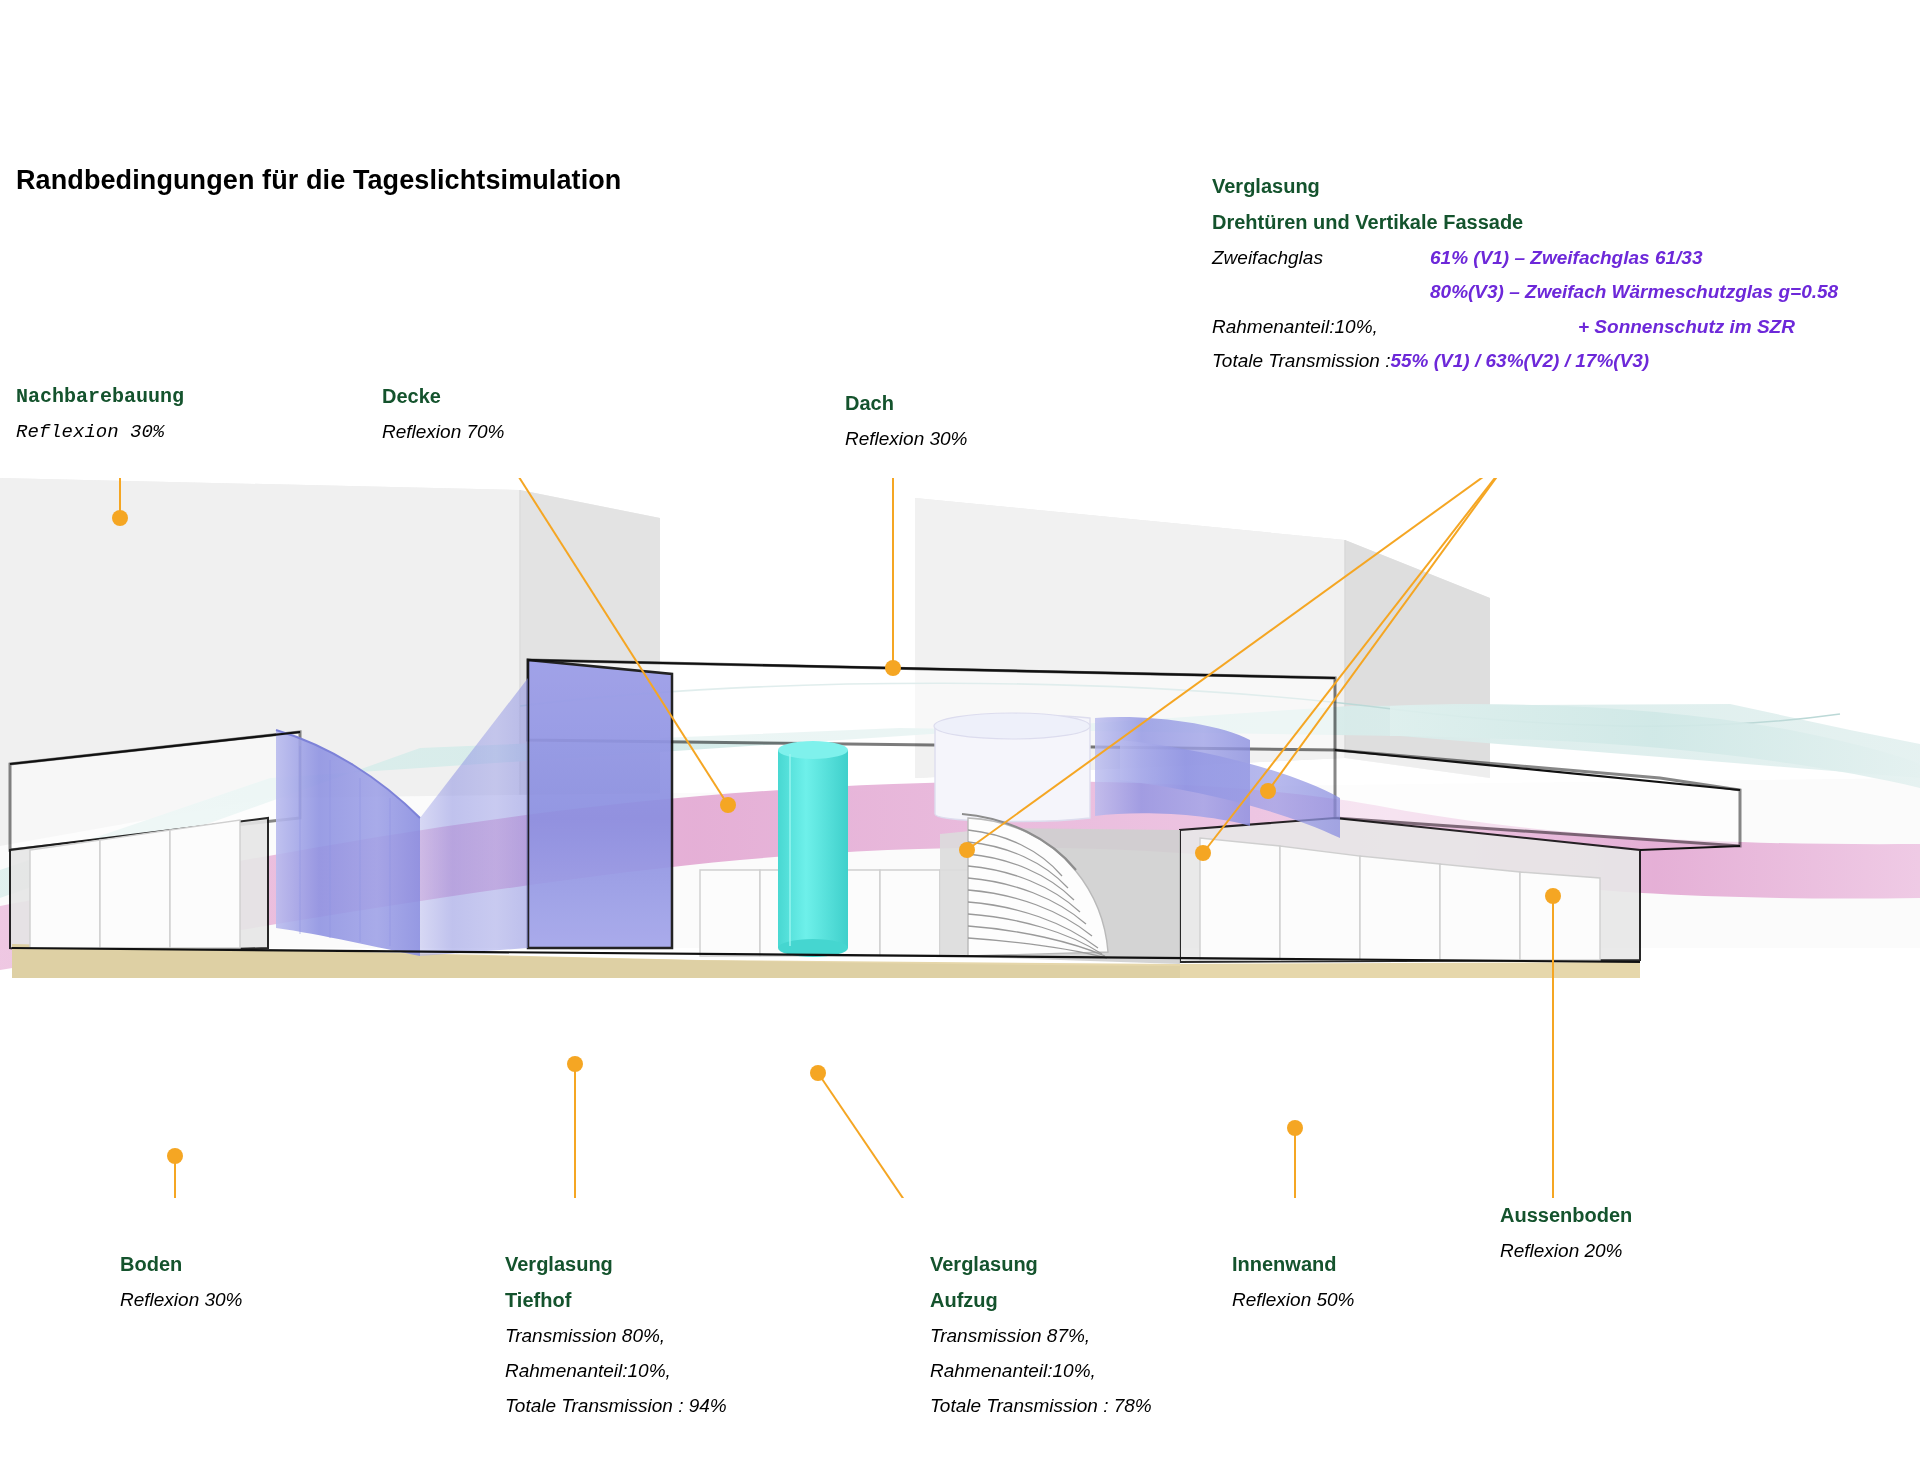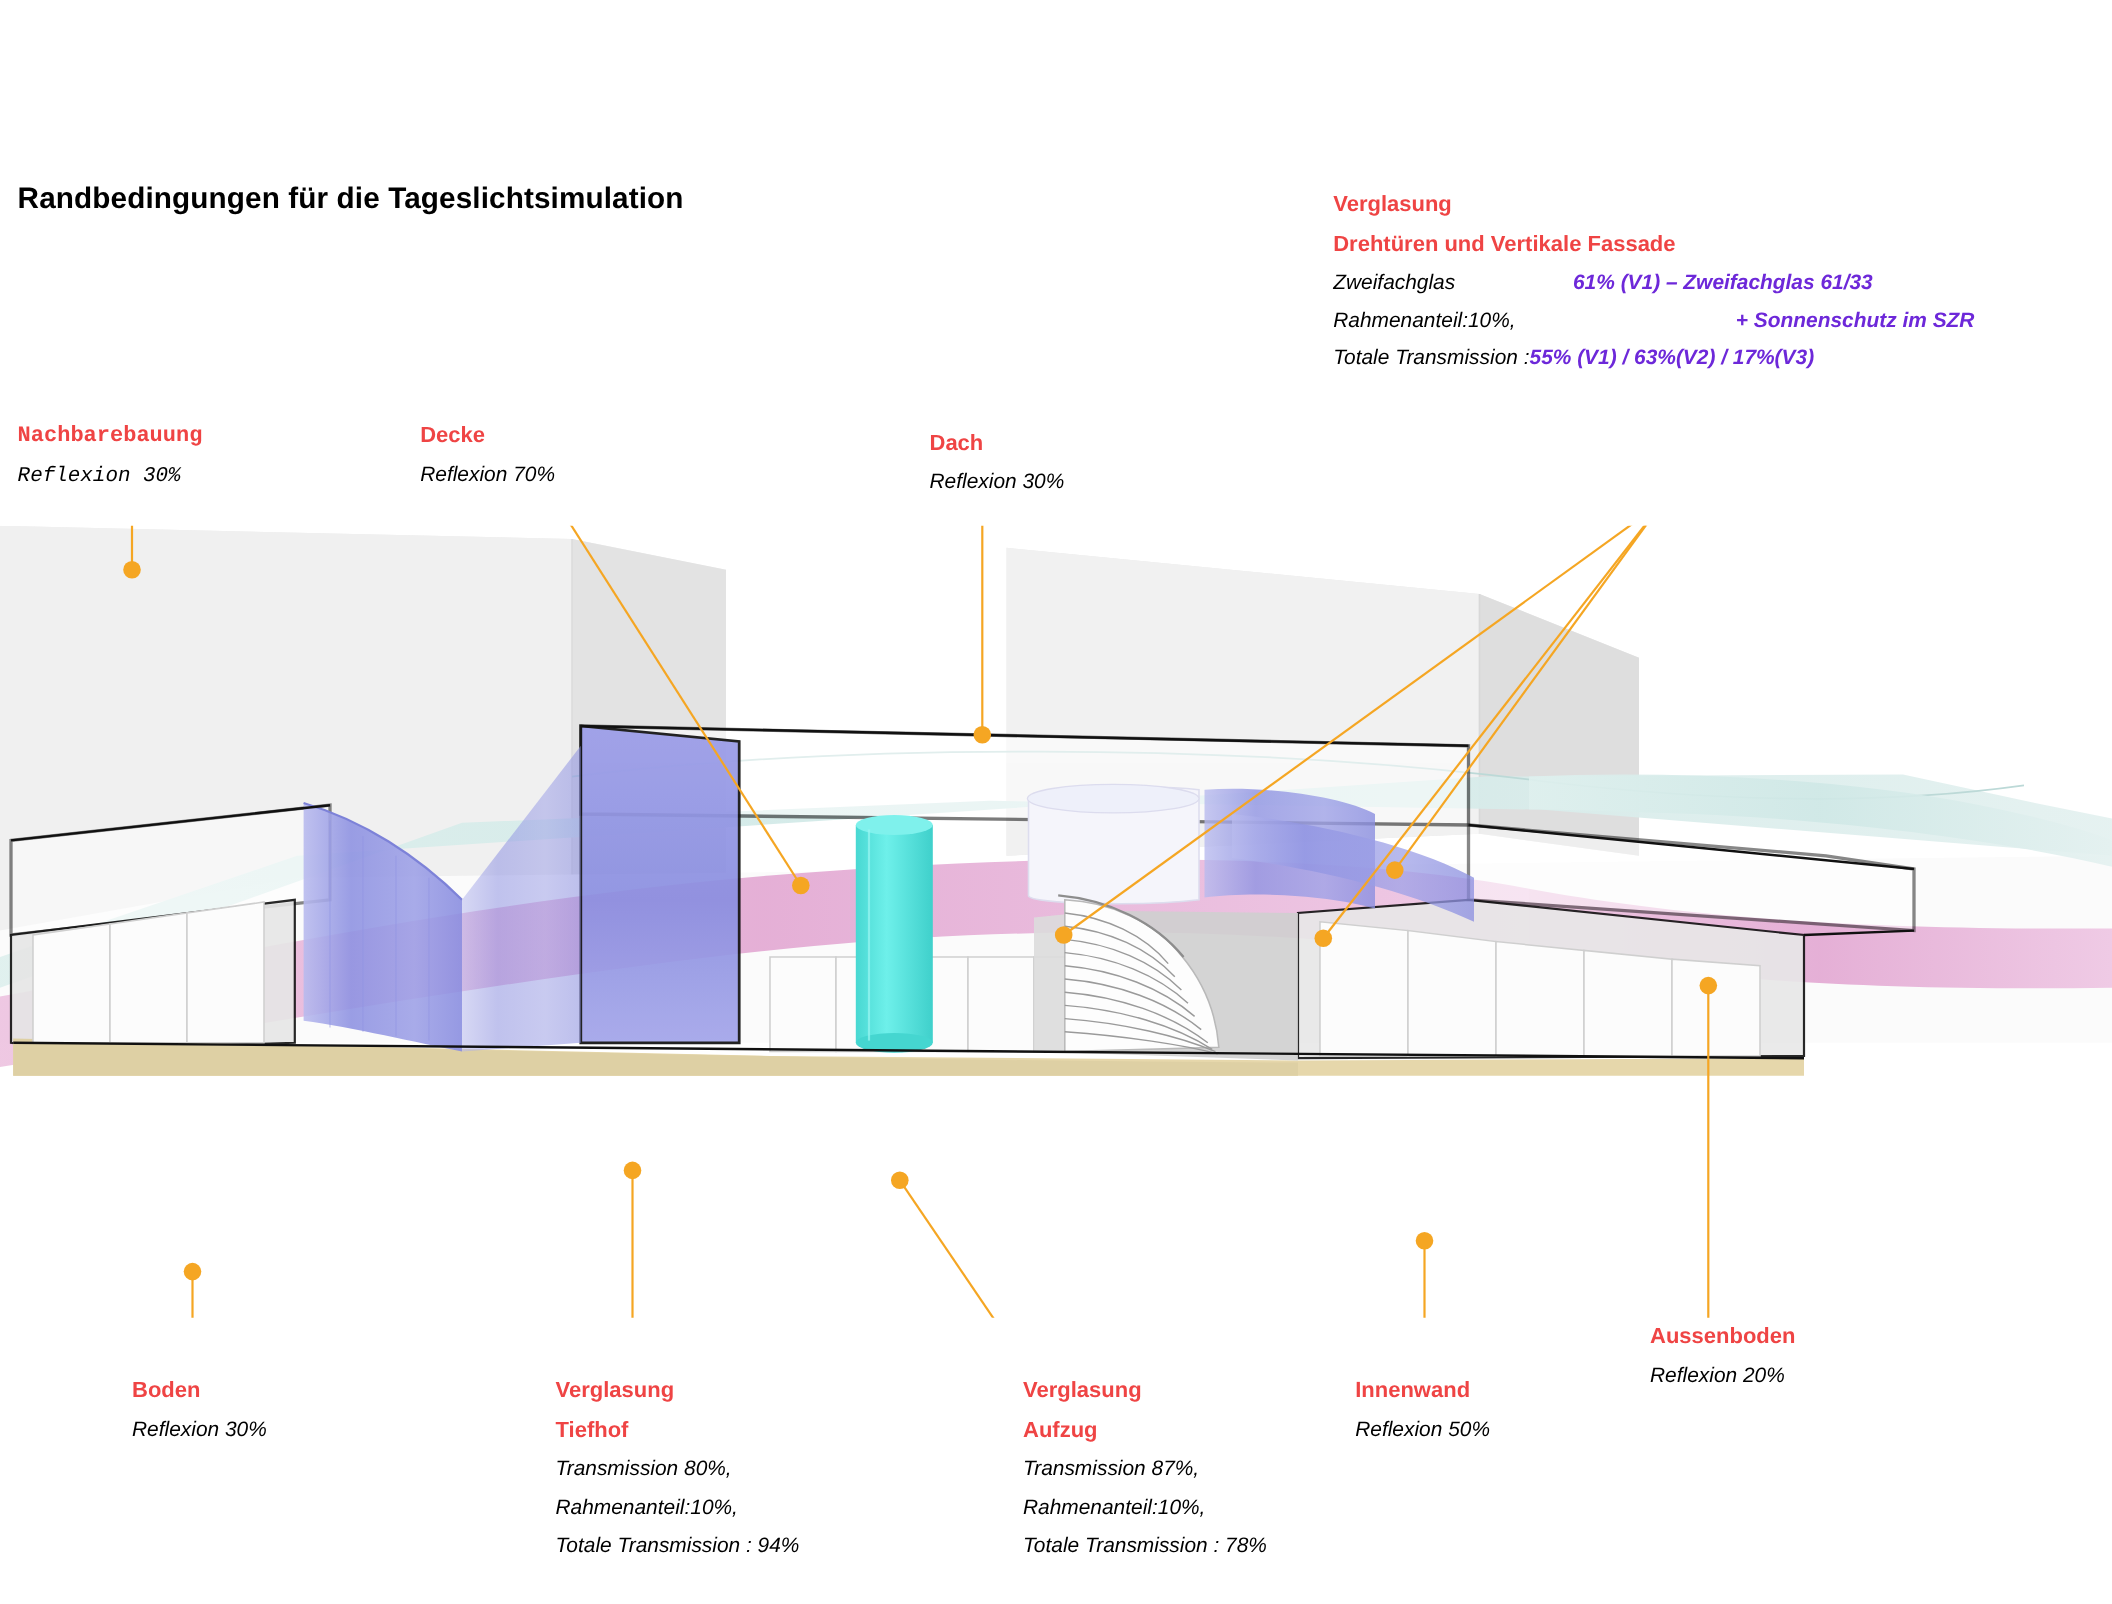--- a/index.html
+++ b/index.html
@@ -26,21 +26,21 @@
     top: 165px;
     font-size: 27px;
     font-weight: bold;
     color: #000;
     letter-spacing: 0.1px;
   }
 
   .lbl-head {
     font-size: 20px;
     font-weight: bold;
-    color: #ef4444;
+    color: #14532d;
     white-space: nowrap;
   }
   .lbl-it {
     font-size: 19px;
     font-style: italic;
     color: #000;
     white-space: nowrap;
   }
   .lbl-it-blue {
     font-size: 19px;
@@ -339,20 +339,21 @@
   </div>
 
   <div class="blk" id="blk-vergl-main">
     <div class="line lbl-head">Verglasung</div>
     <div class="line lbl-head">Drehtüren und Vertikale Fassade</div>
 
     <div class="vg-row">
       <div class="c1 lbl-it">Zweifachglas</div>
       <div class="c2 lbl-it-blue">61% (V1) – Zweifachglas 61/33</div>
     </div>
+    <div class="line lbl-it-blue indent-blue">80%(V3) – Zweifach Wärmeschutzglas g=0.58</div>
 
     <div class="vg-row">
       <div class="c1 lbl-it">Rahmenanteil:10%,</div>
       <div class="c2 lbl-it-blue" style="padding-left:148px">+ Sonnenschutz im SZR</div>
     </div>
 
     <div class="vg-row">
       <div class="c1 lbl-it" style="width:auto">Totale Transmission : </div>
       <div class="c2 lbl-it-blue">55% (V1) / 63%(V2) / 17%(V3)</div>
     </div>

